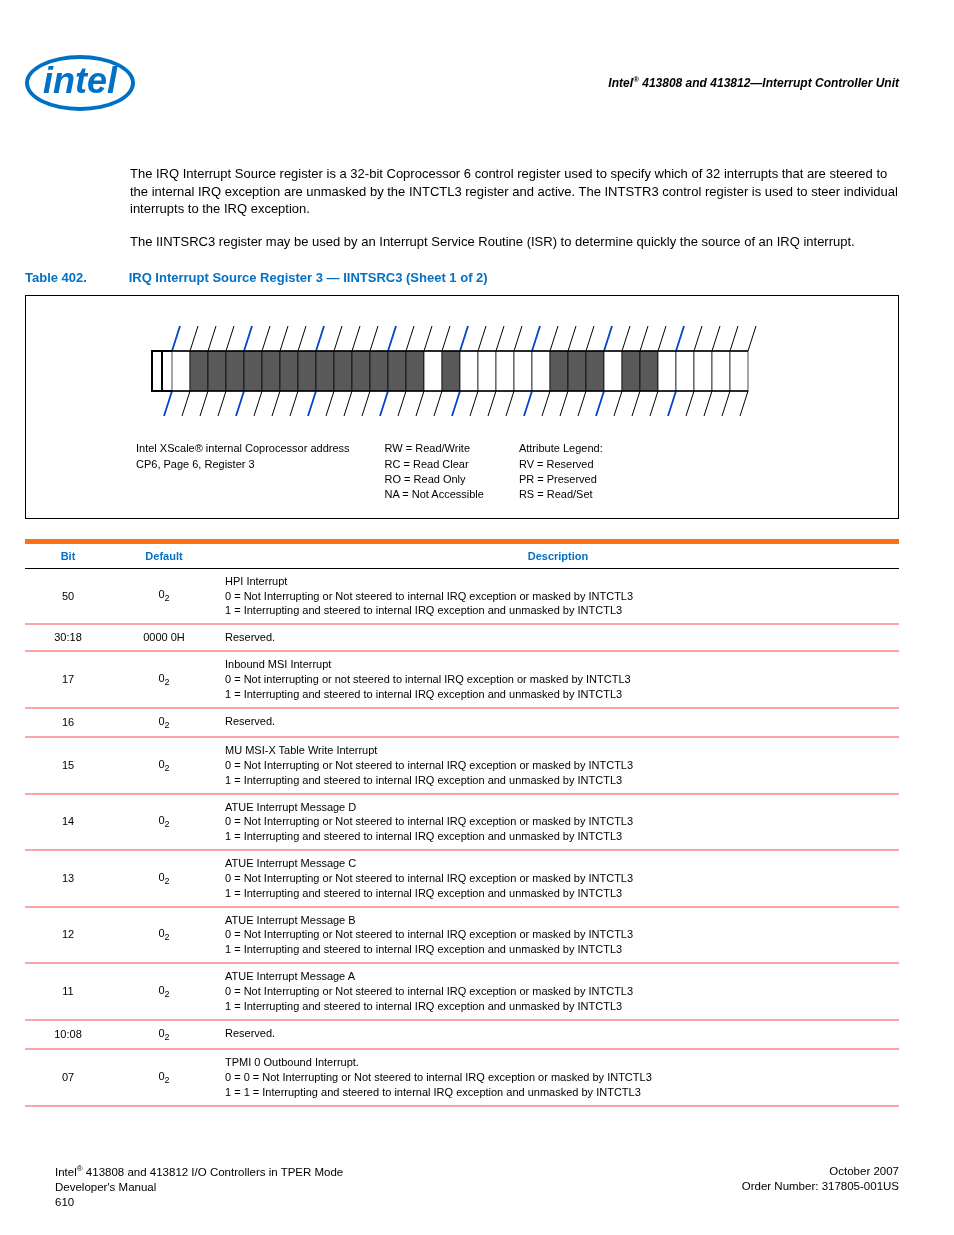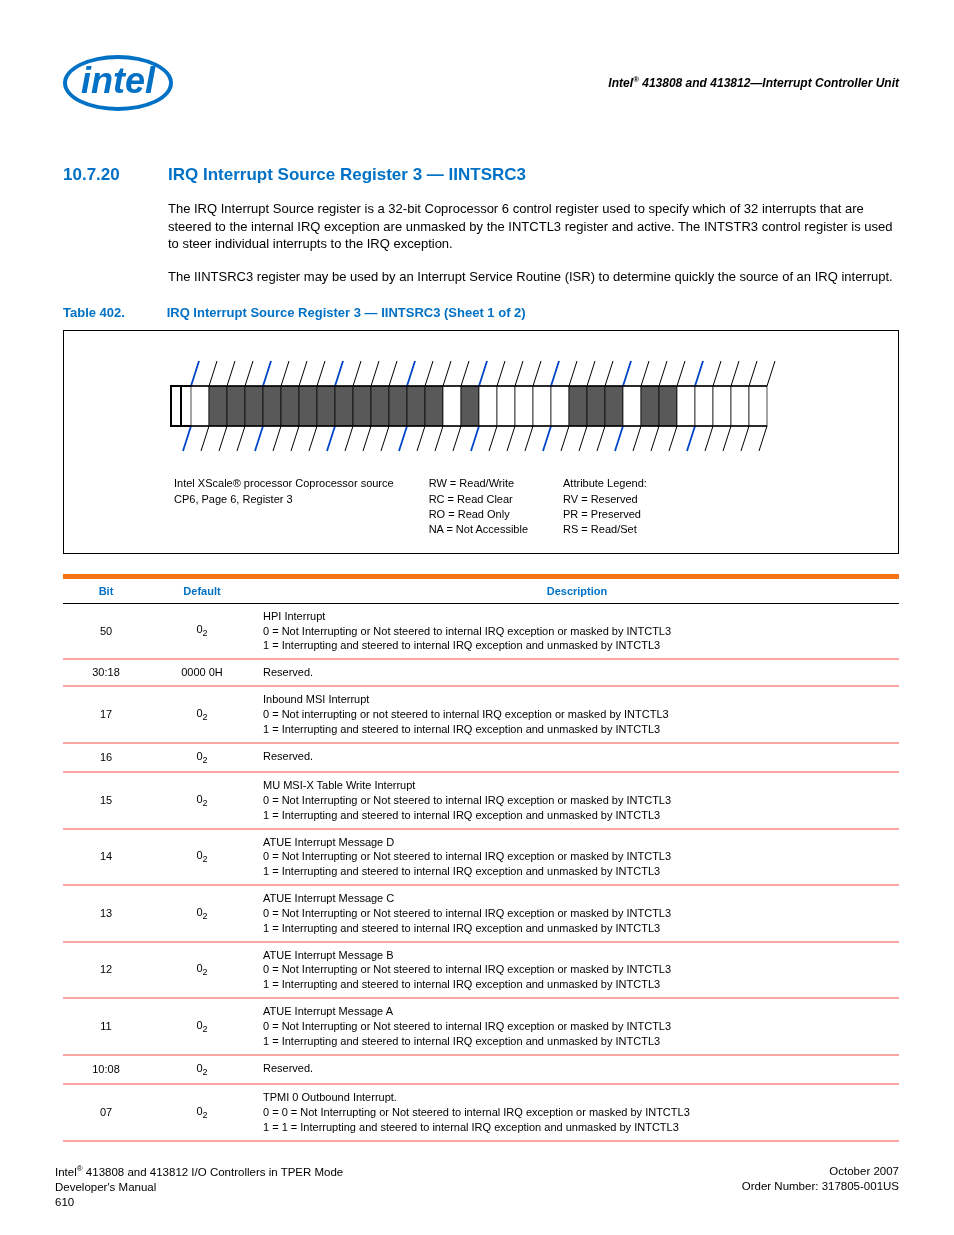--- a/index.html
+++ b/index.html
@@ -6,21 +6,21 @@
     margin: 0;
     padding: 0;
     font-family: Verdana, Arial, sans-serif;
     background: #fff;
     color: #000;
     font-size: 12px;
   }
   .page {
     width: 954px;
     height: 1235px;
-    padding: 55px 55px 40px 63px;
+    padding: 55px 55px 40px 25px;
     box-sizing: border-box;
     position: relative;
   }
   .header {
     display: flex;
     justify-content: space-between;
     align-items: flex-start;
     margin-bottom: 40px;
   }
   .logo-box {
@@ -128,24 +128,20 @@
 
   <div class="header">
     <div class="logo-box">
       <span class="logo-text">intel</span>
     </div>
     <div class="header-right">
       <span>Intel</span><span class="sup">®</span><span> 413808 and 413812—Interrupt Controller Unit</span>
     </div>
   </div>
 
-  <div class="section-heading">
-    <span class="section-number">10.7.20</span>
-    <span>IRQ Interrupt Source Register 3 — IINTSRC3</span>
-  </div>
 
   <div class="body-text">The IRQ Interrupt Source register is a 32-bit Coprocessor 6 control register used to specify which of 32 interrupts that are steered to the internal IRQ exception are unmasked by the INTCTL3 register and active. The INTSTR3 control register is used to steer individual interrupts to the IRQ exception.</div>
   <div class="body-text">The IINTSRC3 register may be used by an Interrupt Service Routine (ISR) to determine quickly the source of an IRQ interrupt.</div>
 
   <div class="table-caption">
     <span class="label">Table 402.</span>
     <span>IRQ Interrupt Source Register 3 — IINTSRC3 (Sheet 1 of 2)</span>
   </div>
 
   <div class="diagram-frame">
@@ -252,21 +248,21 @@
           <line x1="30" y1="35" x2="606" y2="35" stroke="#000" stroke-width="1.5"></line>
           <line x1="30" y1="75" x2="606" y2="75" stroke="#000" stroke-width="1.5"></line>
         </g>
       <rect x="10" y="35" width="10" height="40" fill="none" stroke="#000" stroke-width="2"></rect>
       <rect x="20" y="35" width="10" height="40" fill="none" stroke="none"></rect>
       <line x1="10" y1="35" x2="30" y2="35" stroke="#000" stroke-width="2"></line>
       <line x1="10" y1="75" x2="30" y2="75" stroke="#000" stroke-width="2"></line>
     </svg>
     <div class="diagram-legend">
       <div class="legend-col">
-        <div>Intel XScale® processor Coprocessor source</div>
+        <div>Intel XScale® internal Coprocessor address</div>
         <div>CP6, Page 6, Register 3</div>
       </div>
       <div class="legend-col">
         <div>RW = Read/Write</div>
         <div>RC = Read Clear</div>
         <div>RO = Read Only</div>
         <div>NA = Not Accessible</div>
       </div>
       <div class="legend-col">
         <div>Attribute Legend:</div>

